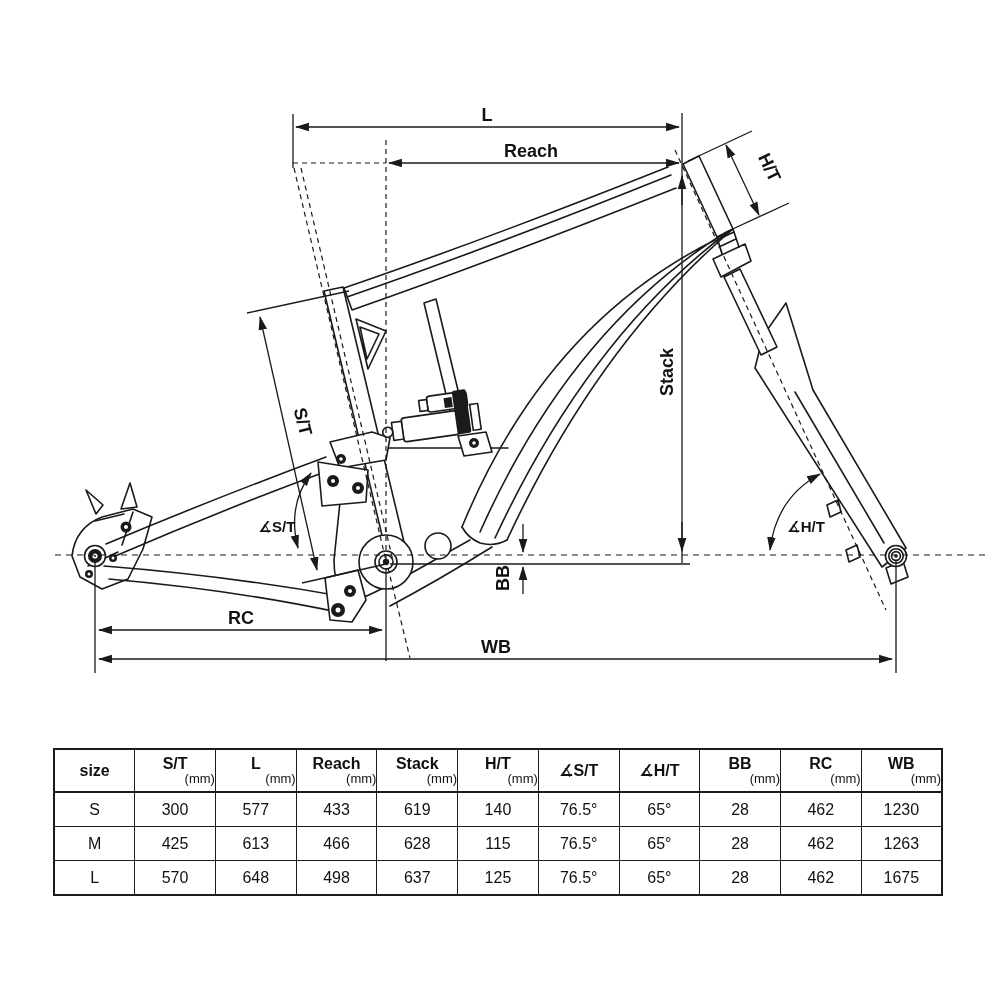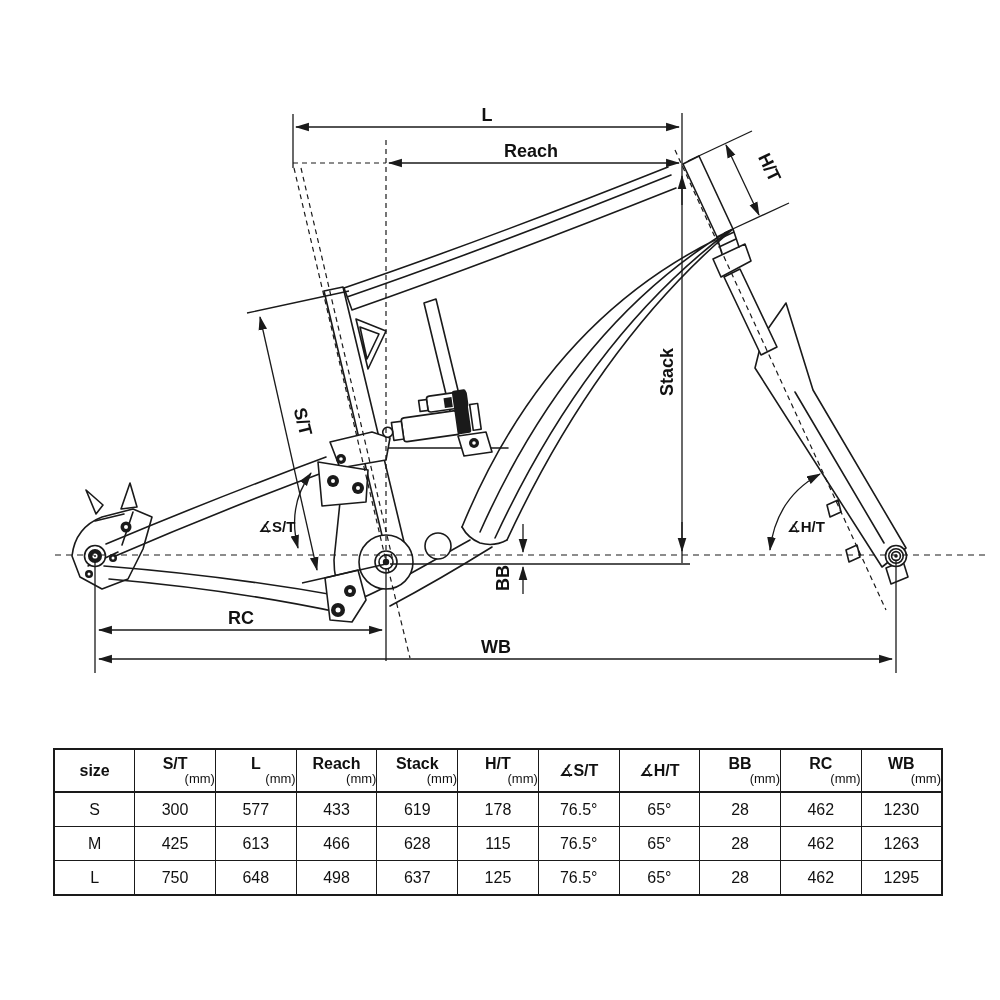--- a/index.html
+++ b/index.html
@@ -228,21 +228,21 @@
           </th>
         </tr>
       </thead>
     <tbody>
         <tr>
           <td>S</td>
           <td>300</td>
           <td>577</td>
           <td>433</td>
           <td>619</td>
-          <td>178</td>
+          <td>140</td>
           <td>76.5°</td>
           <td>65°</td>
           <td>28</td>
           <td>462</td>
           <td>1230</td>
         </tr>
         <tr>
           <td>M</td>
           <td>425</td>
           <td>613</td>
@@ -250,26 +250,26 @@
           <td>628</td>
           <td>115</td>
           <td>76.5°</td>
           <td>65°</td>
           <td>28</td>
           <td>462</td>
           <td>1263</td>
         </tr>
         <tr>
           <td>L</td>
-          <td>750</td>
+          <td>570</td>
           <td>648</td>
           <td>498</td>
           <td>637</td>
           <td>125</td>
           <td>76.5°</td>
           <td>65°</td>
           <td>28</td>
           <td>462</td>
-          <td>1295</td>
+          <td>1675</td>
         </tr>
       </tbody>
   </table>
 </div>
 
 </body></html>

